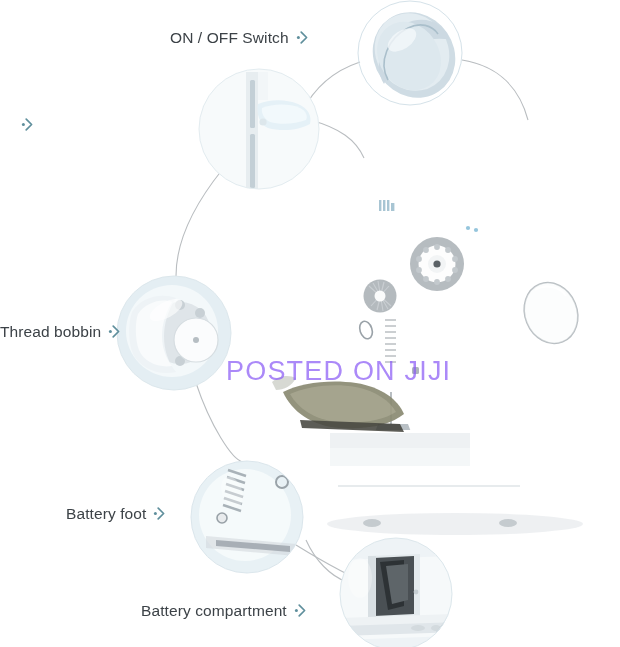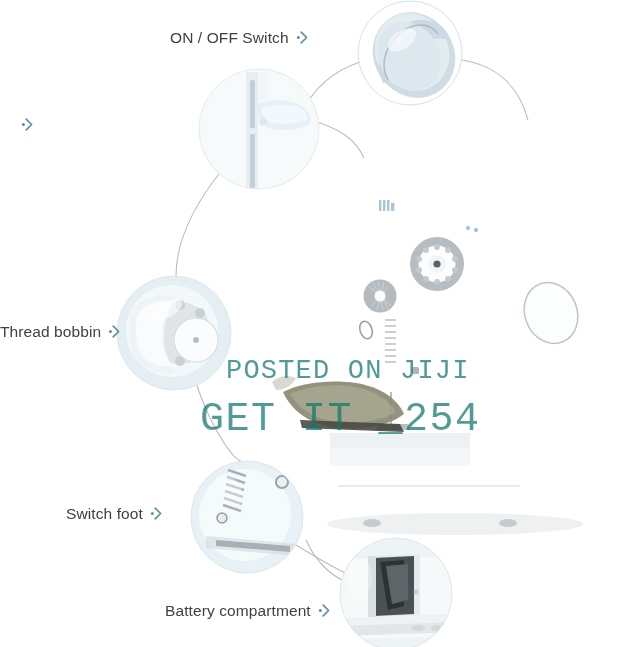--- a/index.html
+++ b/index.html
@@ -54,30 +54,30 @@
     width: 13px;
     height: 15px;
     flex: none;
   }
   .chev svg { display: block; }
 
   #label-on-off           { left: 170px; top: 30px; }
   #label-feeder-holder    { left: 14px;  top: 117px; }
   #label-thread-bobbin    { left: 0px;   top: 324px; text-align: center; }
   #label-feeder-foot      { left: 66px;  top: 506px; }
-  #label-battery          { left: 141px; top: 603px; margin-left: 24px; }
+  #label-battery          { left: 141px; top: 603px; }
 
   
   .wm {
     position: absolute;
-    color: #0f766e;
+    color: #8b5cf6;
     opacity: 0.72;
     font-weight: 400;
     white-space: nowrap;
-    font-family: Liberation Mono, monospace;
+    font-family: Liberation Sans, sans-serif;
   }
   #wm-line1 { left: 226px; top: 356px; font-size: 27px; letter-spacing: 1.2px; }
   #wm-line2 { left: 200px; top: 397px; font-size: 40px; letter-spacing: 1.5px; }
 </style>
 </head>
 <body>
 
 <div id="stage">
 
   <svg class="layer" id="connector-layer" viewBox="0 0 620 647">
@@ -265,21 +265,20 @@
                C392,424 368,430 340,428 C312,426 292,412 283,392 Z" fill="#8a8a72"></path>
       <path d="M290,394 C308,386 334,383 356,387 C376,391 390,401 396,412
                C384,420 362,424 338,422 C314,420 298,408 290,394 Z" fill="#a3a189" opacity="0.8"></path>
       <path d="M272,382 C278,376 288,374 296,378 C292,386 284,390 276,390 Z" fill="#d4d6d0"></path>
       <path d="M300,420 L400,424 L404,432 L302,428 Z" fill="#3b3b33" opacity="0.9"></path>
     </g>
   </svg>
 
   <div class="layer" id="watermark-layer">
     <div class="wm" id="wm-line1">POSTED ON JIJI</div>
-    <div class="wm" id="wm-line2">GET IT _254</div>
   </div>
 
   <svg class="layer" id="callout-layer" viewBox="0 0 620 647">
     <defs>
       <radialGradient id="bubbleGlass" cx="36%" cy="28%" r="78%">
         <parameter name="stop" offset="0%" stop-color="#ffffff"></parameter>
         <parameter name="stop" offset="62%" stop-color="#eef4f7"></parameter>
         <parameter name="stop" offset="100%" stop-color="#cfdde4"></parameter>
       </radialGradient>
       <radialGradient id="bubbleSwitch" cx="38%" cy="30%" r="76%">
@@ -457,21 +456,21 @@
       <span class="label-text">Thread bobbin</span>
       <span class="chev">
         <svg viewBox="0 0 13 15" width="13" height="15">
           <circle cx="2.4" cy="7.5" r="1.5" fill="#5f8f9c"></circle>
           <path d="M5.2,2.2 L10.6,7.5 L5.2,12.8" fill="none" stroke="#5f8f9c" stroke-width="1.7" stroke-linecap="round" stroke-linejoin="round"></path>
         </svg>
       </span>
     </div>
 
     <div class="callout-label" id="label-feeder-foot">
-      <span class="label-text">Switch foot</span>
+      <span class="label-text">Battery foot</span>
       <span class="chev">
         <svg viewBox="0 0 13 15" width="13" height="15">
           <circle cx="2.4" cy="7.5" r="1.5" fill="#5f8f9c"></circle>
           <path d="M5.2,2.2 L10.6,7.5 L5.2,12.8" fill="none" stroke="#5f8f9c" stroke-width="1.7" stroke-linecap="round" stroke-linejoin="round"></path>
         </svg>
       </span>
     </div>
 
     <div class="callout-label" id="label-battery">
       <span class="label-text">Battery compartment</span>

